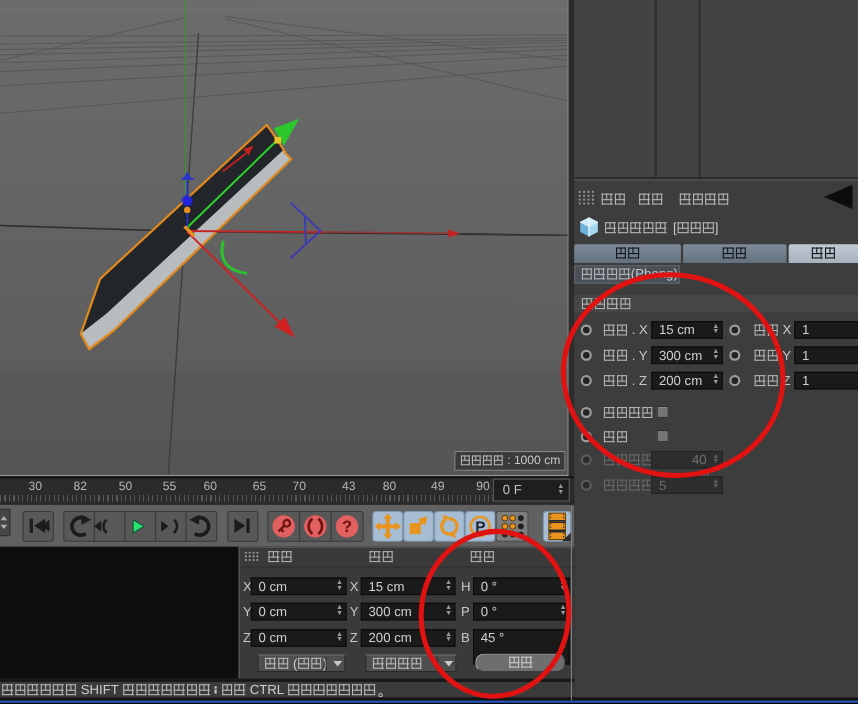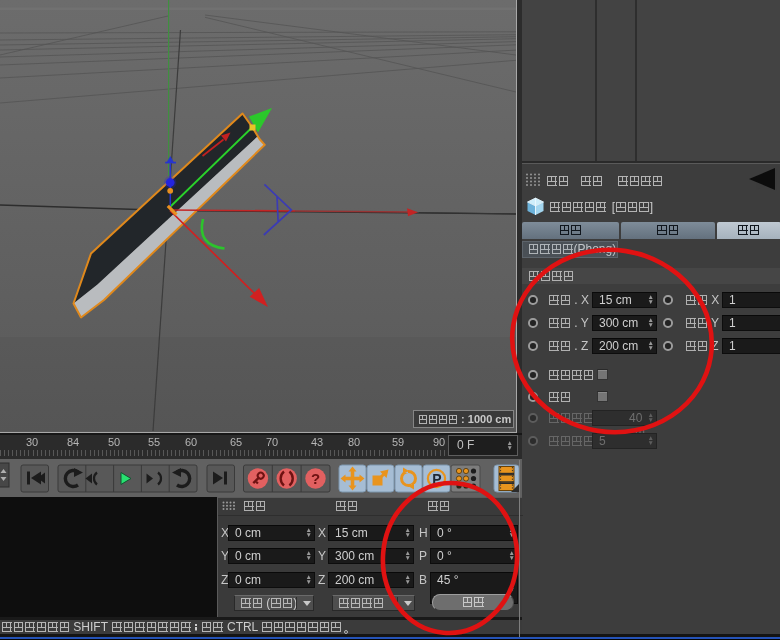--- a/index.html
+++ b/index.html
@@ -38,21 +38,21 @@
 .dd{position:absolute;background:#4e4e4e;border:1px solid #292929;border-top-color:#6a6a6a;
  color:#ccc;line-height:15px;height:16px;}
 .dda{position:absolute;right:2px;top:5px;width:0;height:0;border:4px solid transparent;
  border-top:5px solid #c9c9c9;}
 .ddsep{position:absolute;right:16px;top:1px;bottom:1px;width:1px;background:#2e2e2e;}
 </style></head>
 <body>
 <div id="page">
 
 <div class="abs" id="vp" style="left:0;top:0;width:517px;height:433px;
- background:linear-gradient(#6c6c6c,#595959);border-right:1.5px solid #a8a8a8;border-bottom:1.5px solid #a8a8a8;font-weight:bold;">
+ background:linear-gradient(#6c6c6c,#595959);border-right:1.5px solid #a8a8a8;border-bottom:1.5px solid #a8a8a8;">
 <svg width="516" height="431" style="position:absolute;left:0;top:0" viewBox="0 0 516 431">
  <rect x="0" y="7.5" width="516" height="2.5" fill="#7a7a7a" opacity=".4"></rect>
  <rect x="0" y="337" width="516" height="94" fill="#000" opacity="0.045"></rect>
  <g stroke="#4d4d4d" stroke-width="0.8" opacity="0.72">
   <line x1="0" y1="33" x2="516" y2="31.8"></line>
   <line x1="0" y1="40" x2="516" y2="34.7"></line>
   <line x1="0" y1="45" x2="516" y2="36.7"></line>
   <line x1="0" y1="50" x2="516" y2="38.7"></line>
   <line x1="0" y1="57" x2="516" y2="41.6"></line>
   <line x1="0" y1="65" x2="516" y2="44.8"></line>
@@ -197,29 +197,29 @@
  <div class="radio dim" style="left:11px;top:436px;"></div>
  <div class="lab dim" style="left:31px;top:434px;"><span class="cj"></span><span class="cj"></span><span class="cj"></span><span class="cj"></span></div>
  <div class="ibox" style="left:75px;top:433px;width:65px;height:16px;background:#2e2e2e;border-color:#232323;color:#6e6e6e;">5<span class="spin" style="color:#5e5e5e">▲<br>▼</span></div>
 </div>
 
 <div class="abs" id="ruler" style="left:0;top:433px;width:522px;height:26px;background:#2b2b2b;border-top:2px solid #171717;">
  <div class="abs" style="left:0;top:15px;width:448px;height:6px;
   background:repeating-linear-gradient(90deg,#585858 0,#585858 1px,transparent 1px,transparent 4.07px);"></div>
  <div class="abs" style="left:0;top:1px;width:448px;height:13px;color:#b6b6b6;font-size:11px;">
   <span class="abs" style="left:22px;width:20px;text-align:center">30</span>
-  <span class="abs" style="left:63px;width:20px;text-align:center">84</span>
+  <span class="abs" style="left:63px;width:20px;text-align:center">82</span>
   <span class="abs" style="left:104px;width:20px;text-align:center">50</span>
   <span class="abs" style="left:144px;width:20px;text-align:center">55</span>
   <span class="abs" style="left:185px;width:20px;text-align:left">60</span>
   <span class="abs" style="left:226px;width:20px;text-align:center">65</span>
   <span class="abs" style="left:266px;width:20px;text-align:left">70</span>
   <span class="abs" style="left:307px;width:20px;text-align:center">43</span>
   <span class="abs" style="left:348px;width:20px;">80</span>
-  <span class="abs" style="left:388px;width:20px;text-align:center">59</span>
+  <span class="abs" style="left:388px;width:20px;text-align:center">49</span>
   <span class="abs" style="left:429px;width:20px;text-align:center">90</span>
  </div>
 </div>
 <div class="abs" id="fbox" style="left:448px;top:435px;width:70px;height:21px;background:#1e1e1e;
  border:1px solid #5e5e5e;color:#c0c0c0;line-height:19px;padding-left:8px;z-index:5;">0 F
  <span class="spin" style="right:4px;">▲<br>▼</span></div>
 <div class="abs" id="transport" style="left:0;top:459px;width:522px;height:38px;background:#616161;">
 <svg width="522" height="38" viewBox="0 0 522 38">
  <defs>
   <g id="btn">

